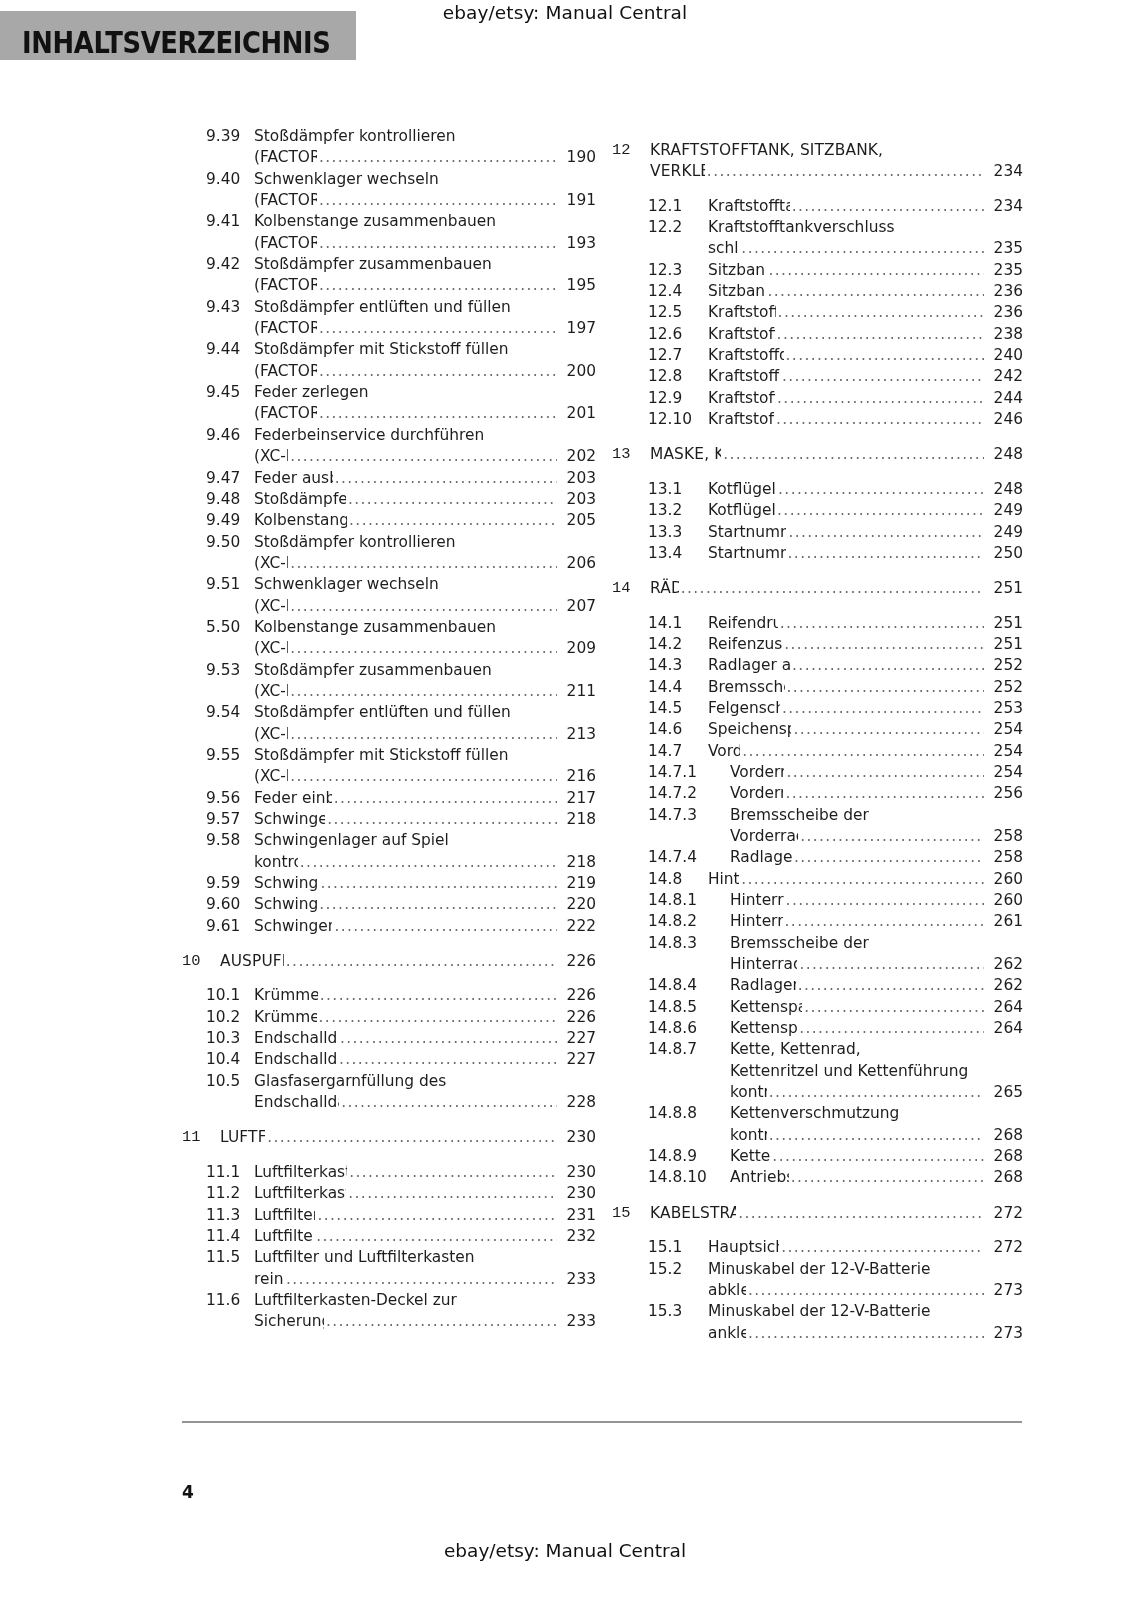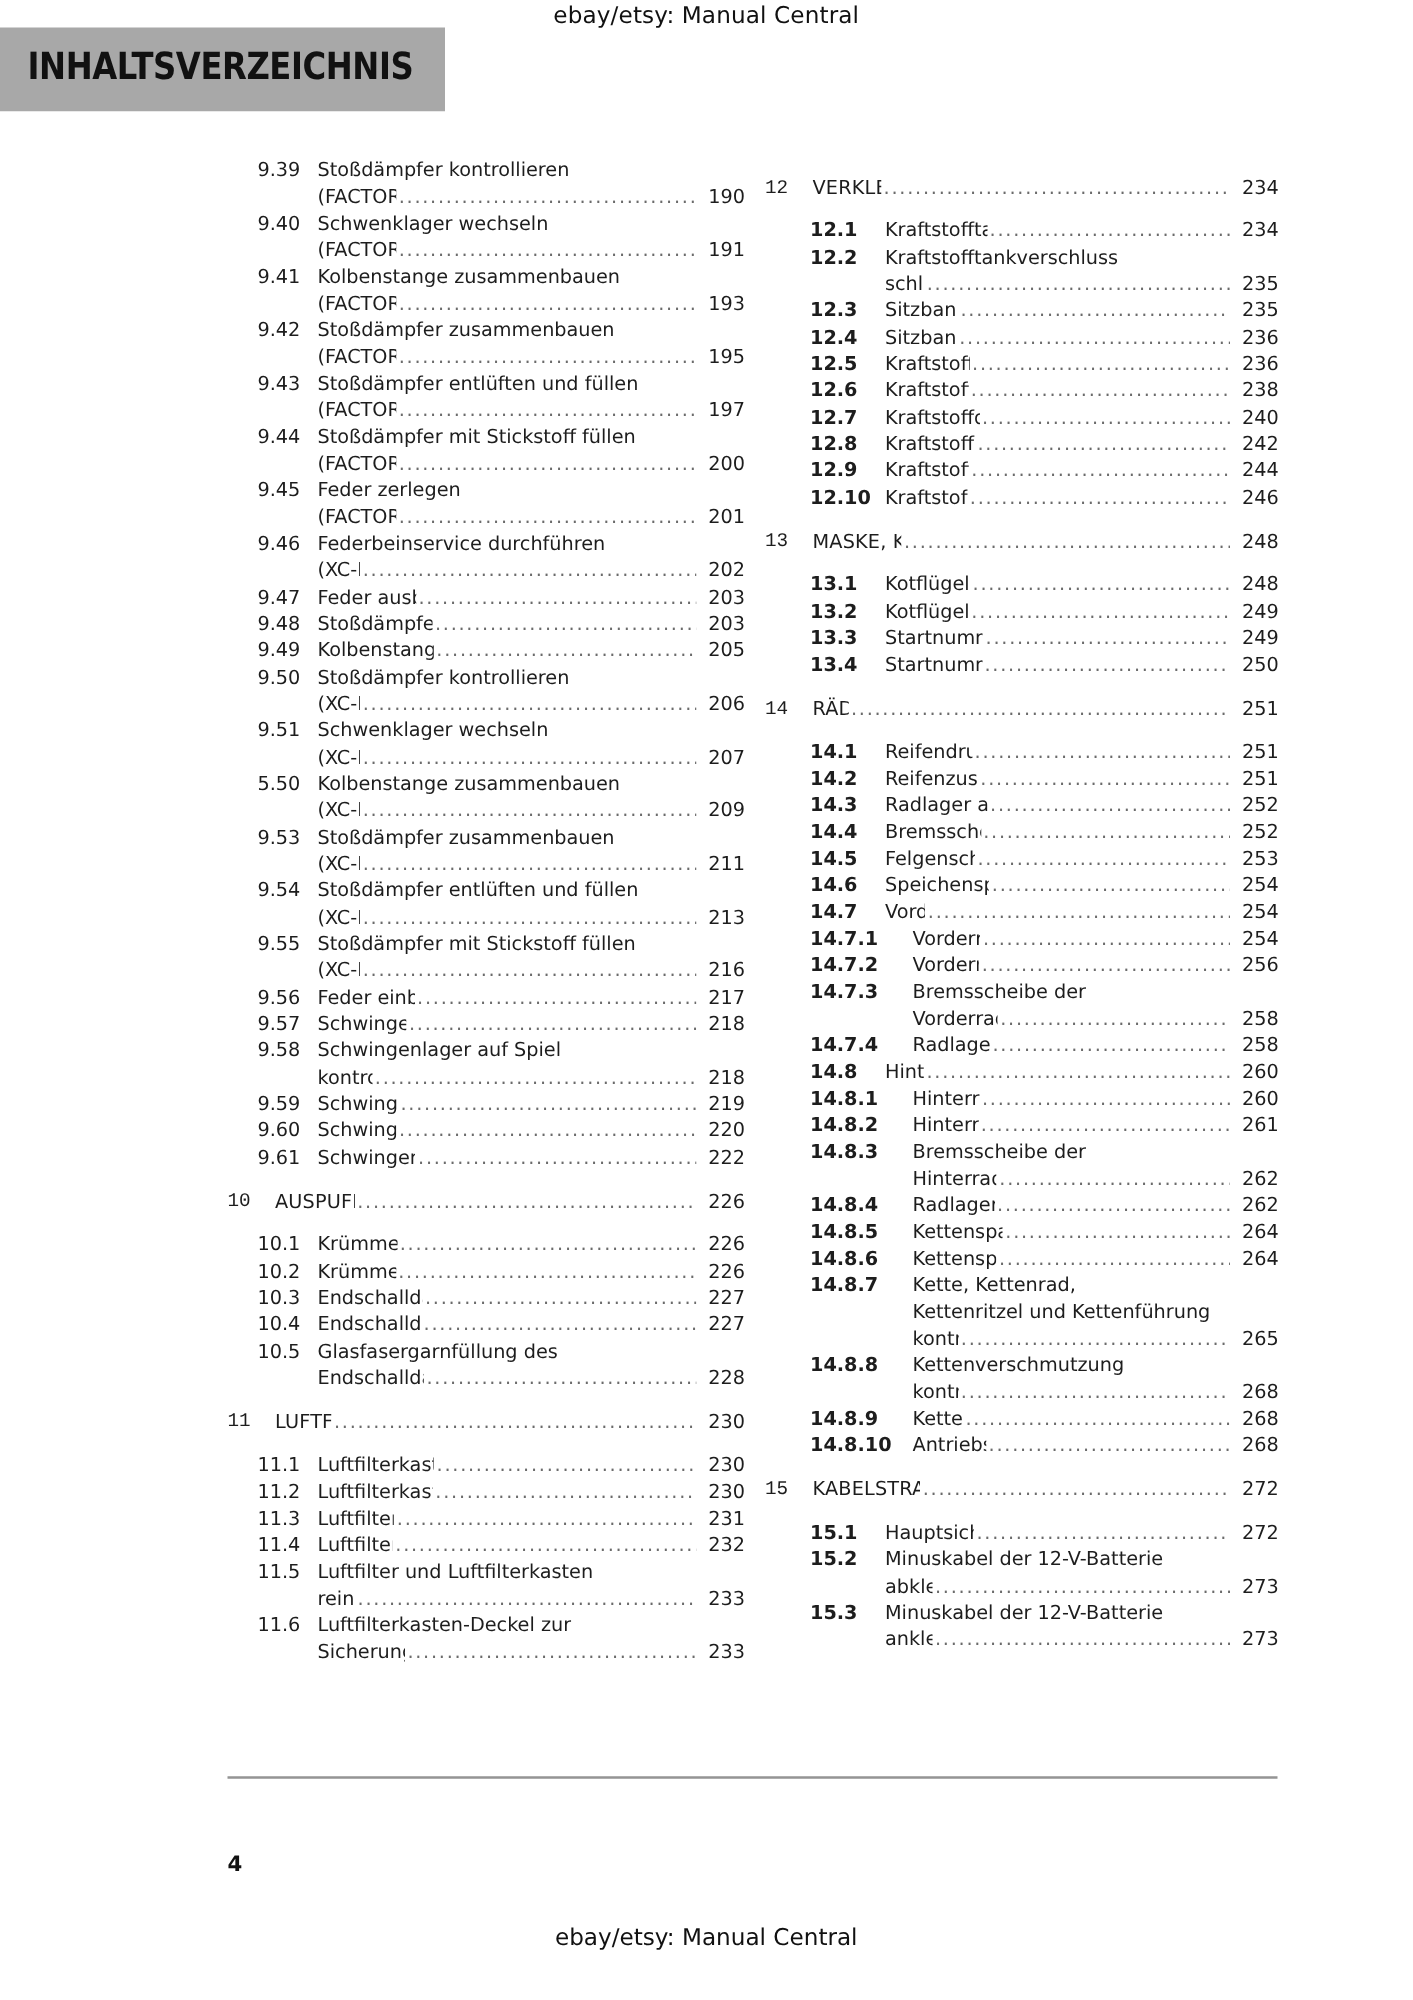--- a/index.html
+++ b/index.html
@@ -24,23 +24,23 @@
     width: 1130px;
     text-align: center;
     font-family: "DejaVu Sans", "Liberation Sans", sans-serif;
     font-size: 18.5px;
     color: #111;
     letter-spacing: 0.1px;
   }
   .title-banner {
     position: absolute;
     left: 0;
-    top: 22px;
+    top: 11px;
     width: 356px;
-    height: 67px;
+    height: 49px;
     background: #a8a8a8;
   }
   .title-banner .title-text {
     position: absolute;
     left: 22px;
     top: 14px;
     font-family: "DejaVu Sans", "Liberation Sans", sans-serif;
     font-size: 30px;
     font-weight: 700;
     letter-spacing: -0.4px;
@@ -79,21 +79,21 @@
     flex: 0 0 auto;
     text-align: left;
     white-space: nowrap;
   }
   
   .chapter > .num  { width: 38px; font-family: Liberation Mono, monospace; }
   
   .sub > .num      { width: 38px; margin-left: 36px; }
   
   .col-left  .sub > .num { width: 48px; margin-left: 24px; }
-  .col-right .sub > .num { width: 60px; margin-left: 36px; font-weight: bold; }
+  .col-right .sub > .num { width: 60px; margin-left: 36px; }
   .col-right .chapter > .num { width: 38px; }
   .col-left  .chapter > .num { width: 38px; }
 
   
   .col-right .sub.lvl3 > .body { padding-left: 22px; }
 
   .body {
     flex: 1 1 auto;
     min-width: 0;
   }
@@ -581,20 +581,23 @@
             <span class="dots">..........................................................................................</span>
             <span class="pg">233</span>
           </div>
         </div>
       </div>
     </div>
   <div class="col col-right" id="col-right">
       <div class="row chapter">
         <div class="num">12</div>
         <div class="body">
+          <div class="line nodots">
+            <span class="label">KRAFTSTOFFTANK, SITZBANK,</span>
+          </div>
           <div class="line">
             <span class="label">VERKLEIDUNG</span>
             <span class="dots">..........................................................................................</span>
             <span class="pg">234</span>
           </div>
         </div>
       </div>
       <div class="row sub">
         <div class="num">12.1</div>
         <div class="body">

